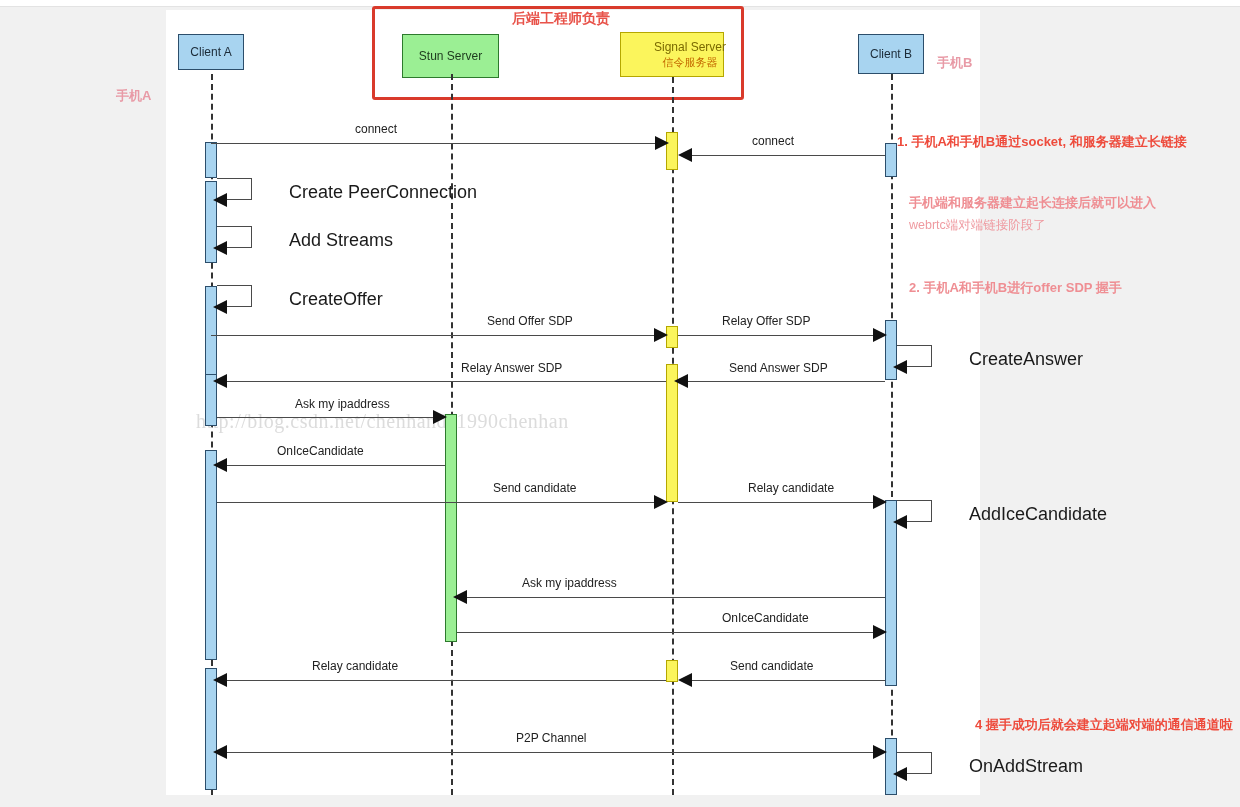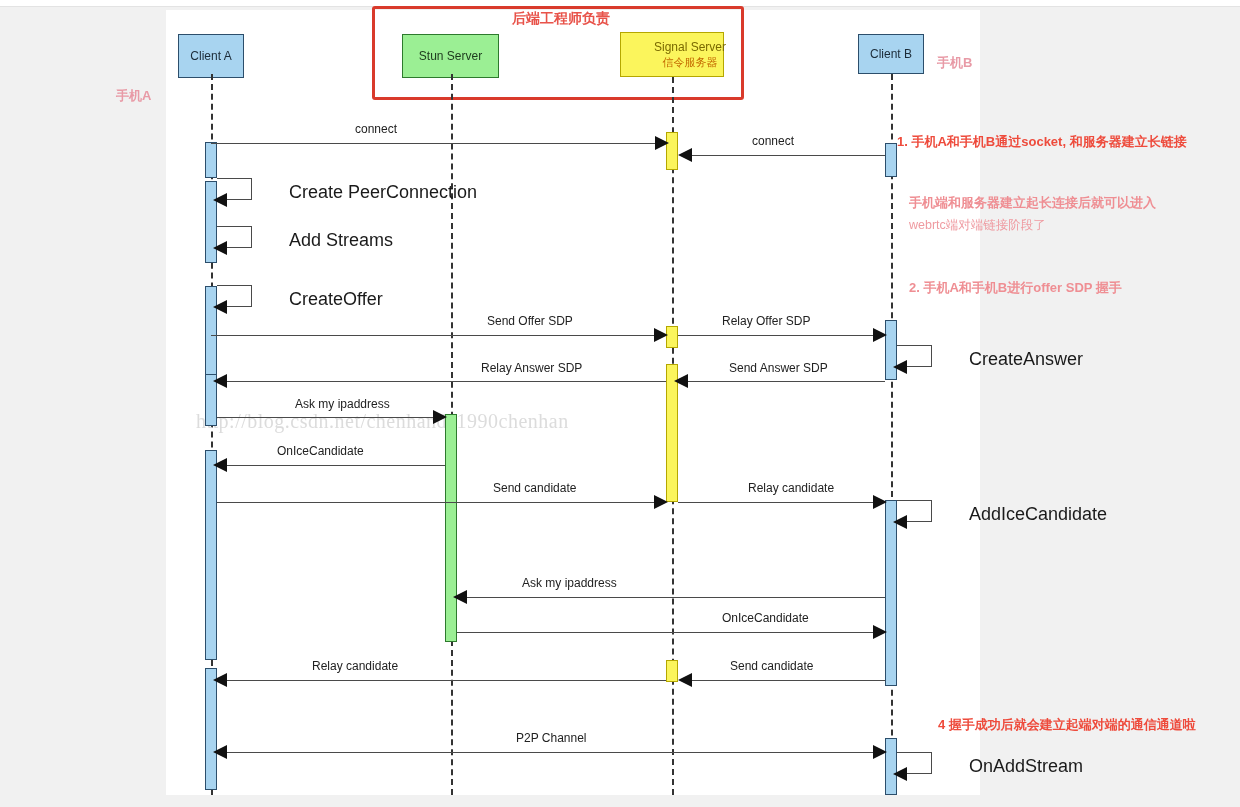--- a/index.html
+++ b/index.html
@@ -68,21 +68,21 @@
 <div id="canvas"></div>
 
 <div id="stage">
 
   <div id="redbox" style="left:372px;top:6px;width:372px;height:94px;"></div>
   <div id="redtitle" style="left:512px;top:10px;">后端工程师负责</div>
 
   <div class="anno pink" style="left:116px;top:55px;margin-top:32px;">手机A</div>
   <div class="anno pink" style="left:937px;top:54px;">手机B</div>
 
-  <div class="actor blue" style="left:178px;top:34px;width:66px;height:44px;">
+  <div class="actor blue" style="left:178px;top:34px;width:66px;height:36px;">
     <span class="l1">Client A</span>
   </div>
 
   <div class="actor green" style="left:402px;top:34px;width:97px;height:44px;">
     <span class="l1">Stun Server</span>
   </div>
 
   <div class="actor yellow" style="left:620px;top:32px;width:104px;height:45px;">
     <span class="l1">Signal Server</span>
     <span class="l2">信令服务器</span>
@@ -133,21 +133,21 @@
   <div class="msg" style="left:678px;top:335px;width:207px;"></div>
   <div class="arrow right" style="left:873px;top:328px;"></div>
   <div class="mlabel" style="left:722px;top:314px;">Relay Offer SDP</div>
 
   <div class="msg" style="left:678px;top:381px;width:207px;"></div>
   <div class="arrow left" style="left:674px;top:374px;"></div>
   <div class="mlabel" style="left:729px;top:361px;">Send Answer SDP</div>
 
   <div class="msg" style="left:217px;top:381px;width:449px;"></div>
   <div class="arrow left" style="left:213px;top:374px;"></div>
-  <div class="mlabel" style="left:481px;top:361px;">Relay Answer SDP</div>
+  <div class="mlabel" style="left:461px;top:361px;">Relay Answer SDP</div>
 
   <div class="msg" style="left:217px;top:417px;width:228px;"></div>
   <div class="arrow right" style="left:433px;top:410px;"></div>
   <div class="mlabel" style="left:295px;top:397px;">Ask my ipaddress</div>
 
   <div class="msg" style="left:217px;top:465px;width:228px;"></div>
   <div class="arrow left" style="left:213px;top:458px;"></div>
   <div class="mlabel" style="left:277px;top:444px;">OnIceCandidate</div>
 
   <div class="msg" style="left:217px;top:502px;width:449px;"></div>
@@ -200,15 +200,15 @@
   <div class="slabel" style="left:939px;top:504px;">AddIceCandidate</div>
 
   <div class="selfloop" style="left:897px;top:752px;width:35px;height:22px;"></div>
   <div class="arrow left" style="left:893px;top:767px;"></div>
   <div class="slabel" style="left:939px;top:756px;">OnAddStream</div>
 
   <div class="anno red" style="left:897px;top:133px;">1. 手机A和手机B通过socket, 和服务器建立长链接</div>
   <div class="anno softred" style="left:909px;top:194px;">手机端和服务器建立起长连接后就可以进入</div>
   <div class="anno sub" style="left:909px;top:217px;">webrtc端对端链接阶段了</div>
   <div class="anno softred" style="left:909px;top:279px;">2. 手机A和手机B进行offer SDP 握手</div>
-  <div class="anno red" style="left:938px;top:716px;">4  握手成功后就会建立起端对端的通信通道啦</div>
+  <div class="anno red" style="left:975px;top:716px;">4  握手成功后就会建立起端对端的通信通道啦</div>
 
 </div>
 
 </body></html>

